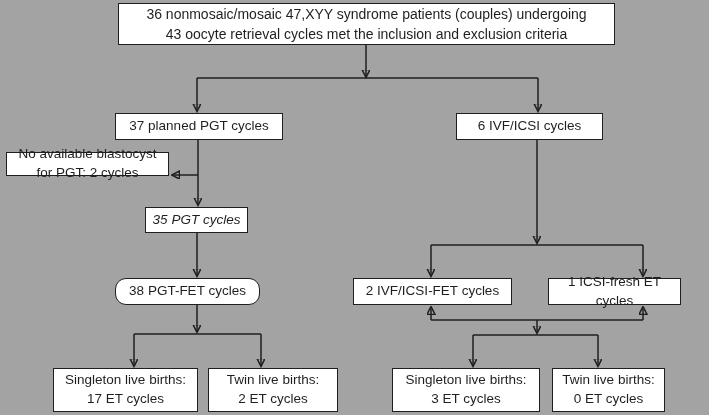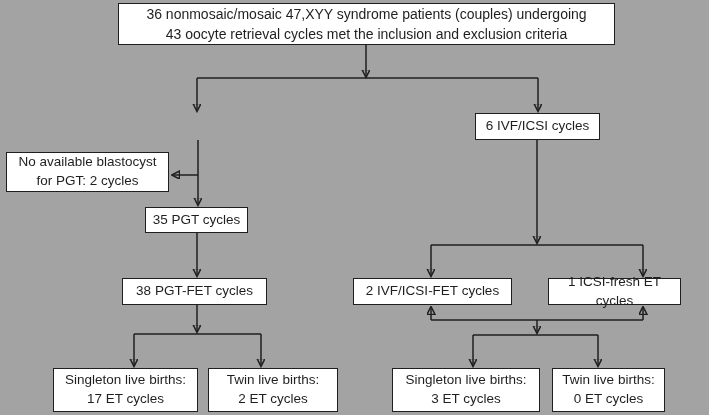--- a/index.html
+++ b/index.html
@@ -86,29 +86,30 @@
     <line x1="431" y1="320" x2="643" y2="320"></line>
     <line x1="537" y1="320" x2="537" y2="333" marker-end="url(#arrow)"></line>
     <line x1="473" y1="335" x2="598" y2="335"></line>
     <line x1="473" y1="335" x2="473" y2="366" marker-end="url(#arrow)"></line>
     <line x1="598" y1="335" x2="598" y2="366" marker-end="url(#arrow)"></line>
   </svg>
 
   <div class="node root" style="left:118px; top:3px;  width:497px; height:42px;">36 nonmosaic/mosaic 47,XYY syndrome patients (couples) undergoing
 43 oocyte retrieval cycles met the inclusion and exclusion criteria</div>
 
+  <div class="node" style="left:115px; top:113px; width:168px; height:27px;">37 planned PGT cycles</div>
 
-  <div class="node" style="left:475px; top:113px; width:125px; height:27px;">6 IVF/ICSI cycles</div>
+  <div class="node" style="left:456px; top:113px; width:147px; height:27px;">6 IVF/ICSI cycles</div>
 
-  <div class="node" style="left:6px; top:152px; width:163px; height:40px;">No available blastocyst
+  <div class="node" style="left:6px; top:152px; width:163px; height:24px;">No available blastocyst
 for PGT: 2 cycles</div>
 
-  <div class="node" style="left:145px; top:207px; width:103px; height:26px;">35 PGT cycles</div>
+  <div class="node" style="left:145px; top:207px; width:103px; height:26px;font-style:italic;">35 PGT cycles</div>
 
-  <div class="node" style="left:122px; top:278px; width:145px; height:27px;">38 PGT-FET cycles</div>
+  <div class="node" style="left:115px; top:278px; width:145px; height:27px;border-radius:11px;">38 PGT-FET cycles</div>
 
   <div class="node" style="left:353px; top:278px; width:159px; height:27px;">2 IVF/ICSI-FET cycles</div>
 
   <div class="node" style="left:548px; top:278px; width:133px; height:27px;">1 ICSI-fresh ET cycles</div>
 
   <div class="node" style="left:53px; top:368px; width:145px; height:44px;">Singleton live births:
 17 ET cycles</div>
 
   <div class="node" style="left:208px; top:368px; width:130px; height:44px;">Twin live births:
 2 ET cycles</div>

